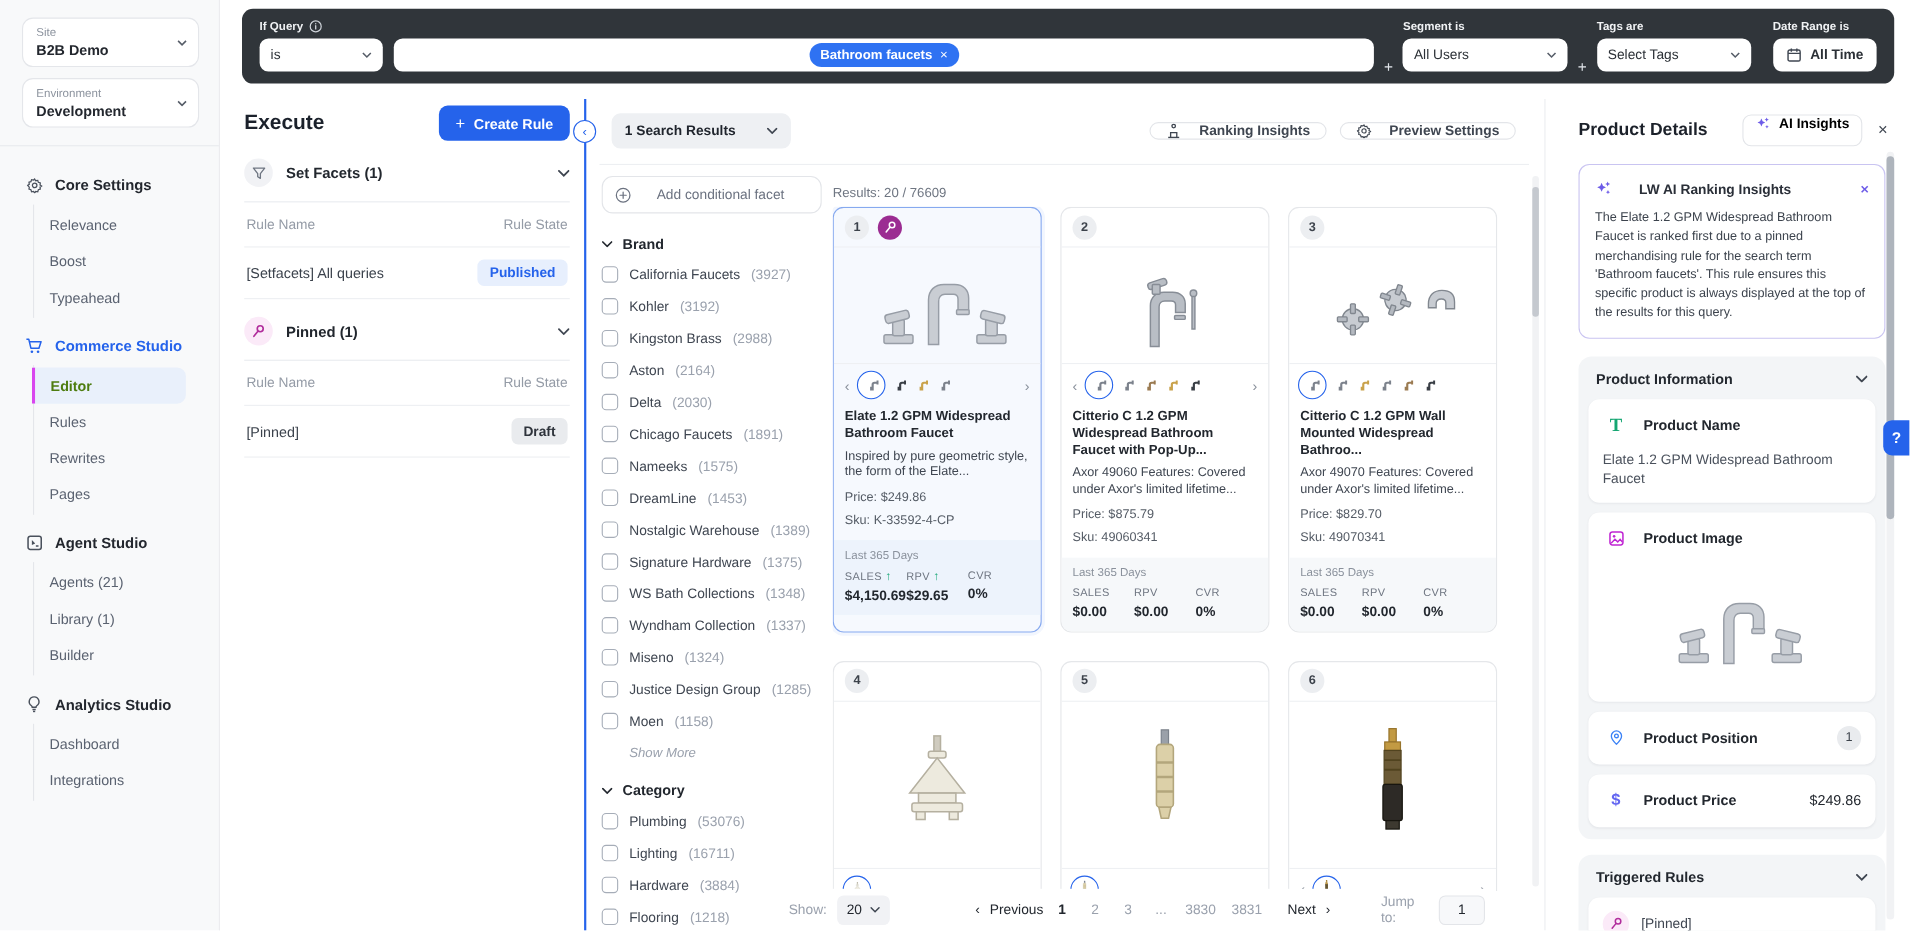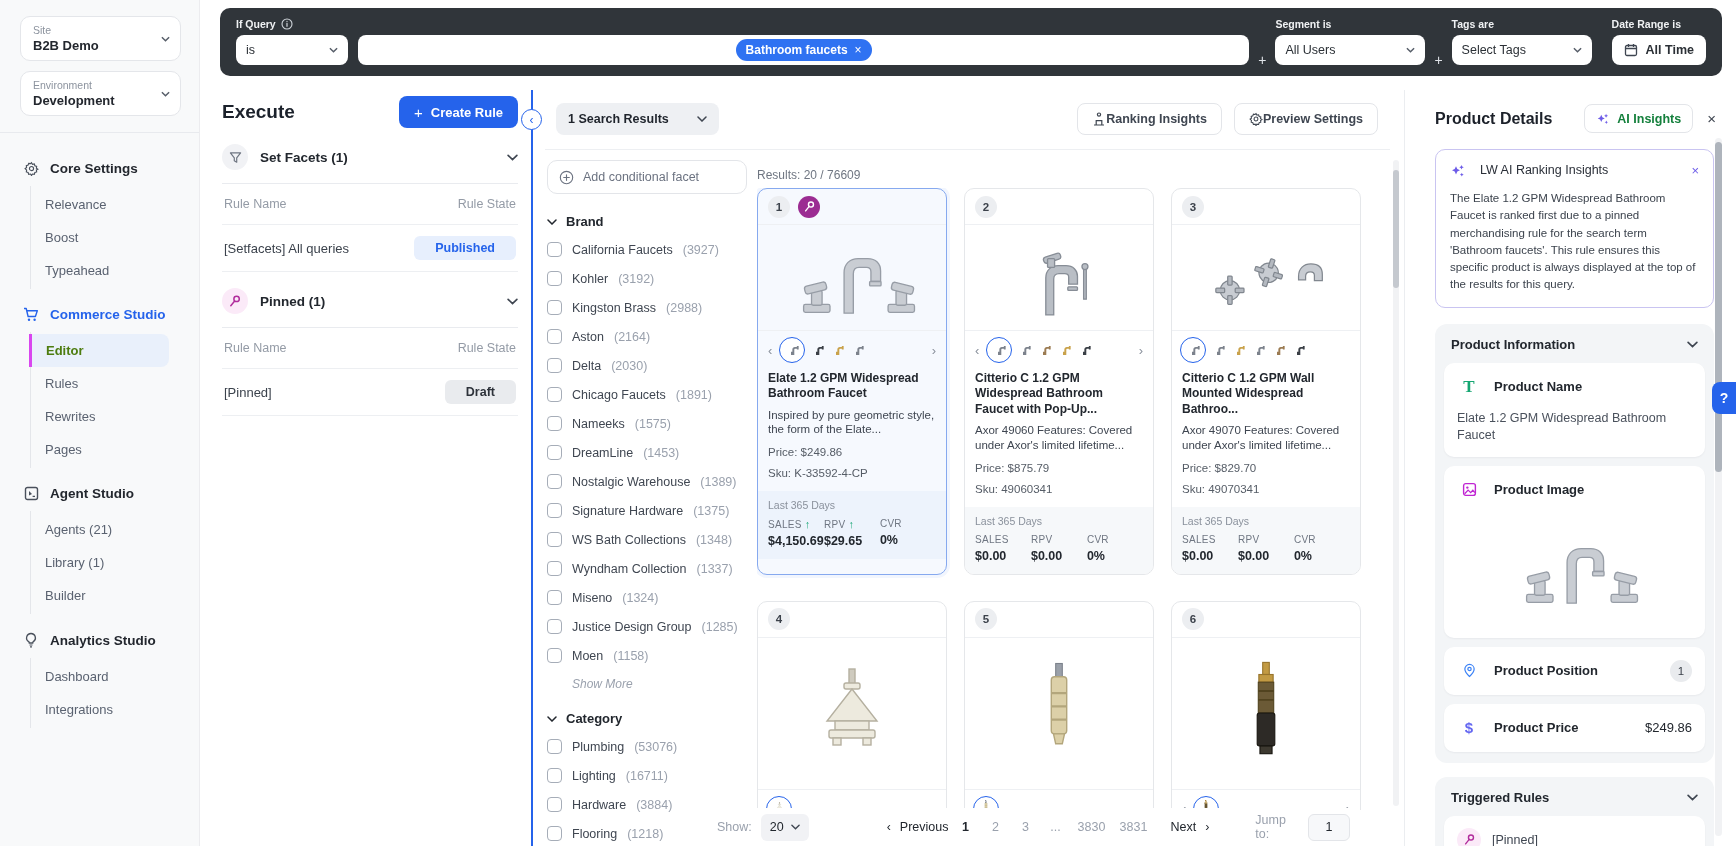--- a/index.html
+++ b/index.html
@@ -59,43 +59,43 @@
   .rule-group { margin-top:16px; }
   .rg-head { display:flex; align-items:center; gap:12px; padding-bottom:13px; border-bottom:1px solid #e9ebef; }
   .rg-icon { width:26px; height:26px; border-radius:50%; background:#f1f2f5; display:flex;
     align-items:center; justify-content:center; color:#6f7682; }
   .rg-icon.pink { background:#fbeaf8; color:#b12d9c; }
   .rg-title { font-weight:700; font-size:13.5px; flex:1; color:#22272e; }
   .rg-cols { display:flex; justify-content:space-between; color:#949ba6; font-size:12.5px;
     padding:13px 2px; border-bottom:1px solid #edeff2; }
   .rg-row { display:flex; justify-content:space-between; align-items:center; padding:11px 2px;
     border-bottom:1px solid #edeff2; font-size:13px; color:#3b424c; }
-  .badge { border-radius:6px; padding:5px 21px; font-size:12.5px; font-weight:700; }
+  .badge { border-radius:6px; padding:5px 11px; font-size:12.5px; font-weight:700; }
   .badge.published { background:#e7effd; color:#2563eb; }
   .badge.draft { background:#e9ebee; color:#2e333b; }
 
   
   .vline { position:absolute; left:531px; top:90px; bottom:0; width:2px; background:#2563eb; }
   .collapse-toggle { position:absolute; left:521px; top:109px; width:21px; height:21px; border-radius:50%;
     background:#fff; border:1.5px solid #2563eb; color:#2563eb; display:flex; align-items:center;
     justify-content:center; font-size:12px; cursor:pointer; z-index:5; }
 
   
   .rtoolbar { position:absolute; left:556px; top:103px; width:822px; display:flex;
     justify-content:space-between; align-items:center; }
   .rt-selector { background:#eef0f3; border-radius:8px; height:32px; padding:0 12px; display:flex;
     gap:28px; align-items:center; font-size:12.5px; font-weight:700; color:#1f242c; cursor:pointer; }
   .rt-right { display:flex; gap:12px; }
-  .rt-btn { border:1px solid #e3e5e9; border-radius:8px; height:32px; padding:0 14px; display:flex;
-    gap:0; align-items:center; font-size:12.5px; font-weight:600; color:#3f4651; background:#fff; cursor:pointer; }
+  .rt-btn { border:1px solid #e3e5e9; border-radius:8px; height:16px; padding:0 14px; display:flex;
+    gap:16px; align-items:center; font-size:12.5px; font-weight:600; color:#3f4651; background:#fff; cursor:pointer; }
   .rsep { position:absolute; left:545px; top:149px; width:845px; height:1px; background:#edeff2; }
 
   
   .facets { position:absolute; left:547px; top:160px; width:200px; }
-  .add-facet { border:1px solid #e3e5e9; border-radius:10px; height:34px; display:flex; gap:9px;
+  .add-facet { border:1px solid #e3e5e9; border-radius:10px; height:34px; display:flex; gap:23px;
     align-items:center; padding:0 11px; color:#6b7280; font-size:12.5px; cursor:text; background:#fff; }
   .facet-title { display:flex; gap:9px; align-items:center; font-weight:700; font-size:13px;
     margin:20px 0 6px; color:#22272e; cursor:pointer; }
   .facet-opt { display:flex; gap:10px; align-items:center; padding:7px 0; font-size:12.5px; color:#3f4651; }
   .cbx { width:15px; height:15px; border:1.5px solid #a6adb8; border-radius:4px; background:#fff;
     flex:none; cursor:pointer; }
   .fcount { color:#9aa1ad; }
   .show-more { font-style:italic; color:#9aa1ad; font-size:12px; margin:7px 0 2px 25px; cursor:pointer; }
 
   
@@ -151,24 +151,24 @@
   .pg-jump { display:flex; align-items:center; gap:9px; margin-left:46px; }
   .pg-input { width:42px; height:27px; border:1px solid #e3e5e9; border-radius:6px; background:#f7f8fa;
     text-align:center; font-size:12.5px; font-family:inherit; color:#22272e; }
 
   
   .details { position:absolute; left:1404px; top:90px; right:0; bottom:0; background:#fff;
     border-left:1px solid #ebedf0; }
   .dt-head { display:flex; align-items:center; padding:14px 20px 10px 30px; }
   .dt-title { font-size:16px; font-weight:700; color:#1c212a; flex:1; }
   .ai-btn { border:1px solid #e3e5e9; border-radius:8px; height:29px; padding:0 11px; display:flex;
-    gap:7px; align-items:center; color:#15803d; font-weight:700; font-size:12.5px; background:#fff; cursor:pointer; }
+    gap:7px; align-items:flex-start; color:#000000; font-weight:700; font-size:12.5px; background:#fff; cursor:pointer; }
   .dt-close { color:#3f4651; font-size:15px; margin-left:14px; cursor:pointer; }
   .ai-card { margin:6px 22px 16px 30px; border:1px solid #c9c4f1; border-radius:10px; padding:13px 14px; background:#fff; }
-  .ai-card-head { display:flex; align-items:flex-start; gap:14px; font-size:12.5px; font-weight:400; color:#2a2f38; }
+  .ai-card-head { display:flex; align-items:flex-end; gap:24px; font-size:12.5px; font-weight:700; color:#2a2f38; }
   .ai-x { margin-left:auto; color:#6d5ce8; font-size:13px; cursor:pointer; }
   .ai-body { font-size:11.5px; color:#3c434d; line-height:1.5; margin-top:11px; }
   .dt-section { background:#f3f5f7; border-radius:12px; margin:0 22px 14px 30px; padding:8px 9px 2px; }
   .dt-sec-head { display:flex; justify-content:space-between; align-items:center; font-size:13px;
     font-weight:700; color:#22272e; padding:5px 7px 11px; cursor:pointer; }
   .dt-card { background:#fff; border-radius:10px; padding:12px 13px; margin-bottom:9px;
     box-shadow:0 1px 2px rgba(16,24,40,.05); }
   .dt-card-head { display:flex; align-items:center; gap:13px; }
   .dt-ic { width:24px; height:24px; border-radius:6px; display:flex; align-items:center;
     justify-content:center; font-weight:700; flex:none; }

